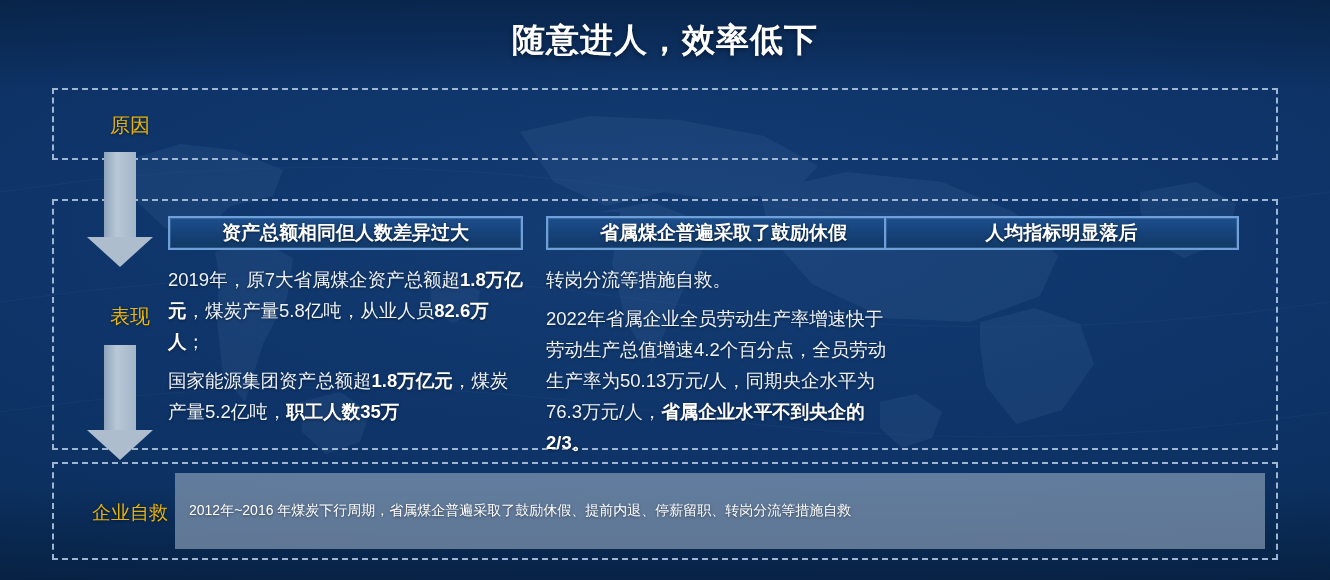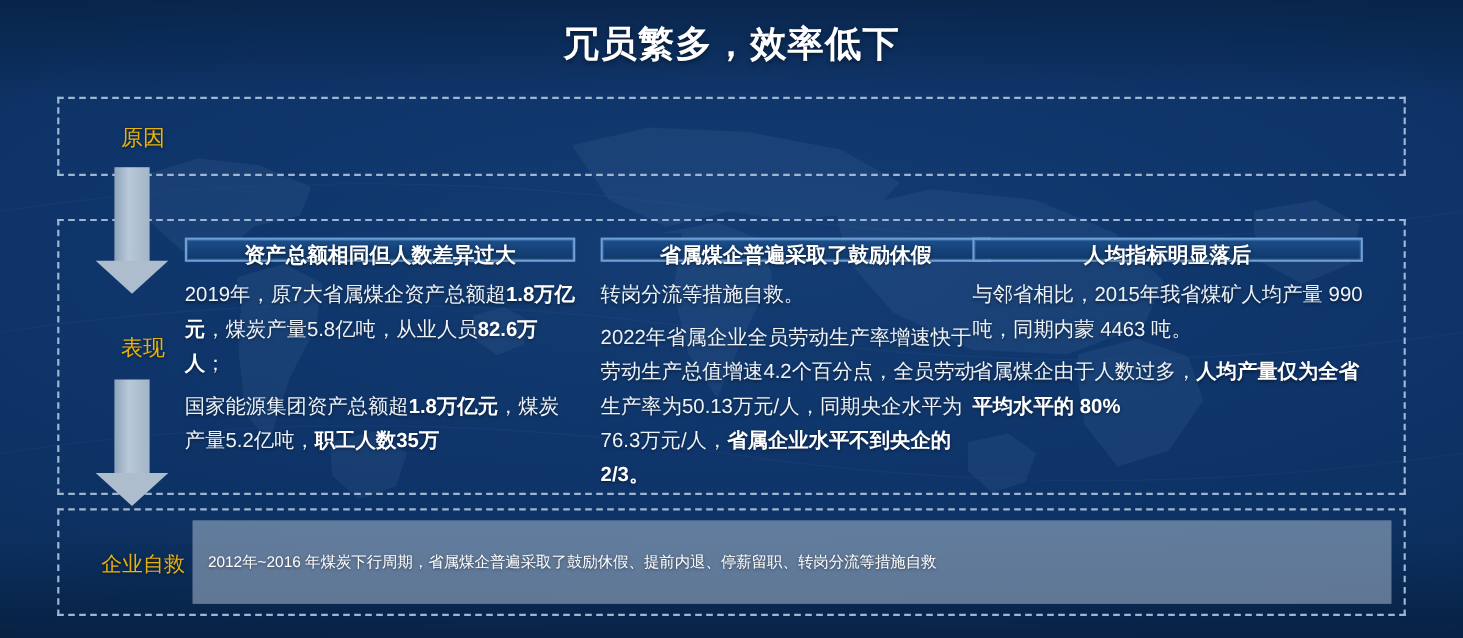--- a/index.html
+++ b/index.html
@@ -82,21 +82,21 @@
     text-shadow:0 1px 3px rgba(0,0,0,.5);
   }
   #reason-text div{white-space:nowrap;}
 
   
   .col{position:absolute;top:216px;width:355px;}
   #col-1{left:168px;}
   #col-2{left:546px;}
   #col-3{left:884px;}
   .col-head{
-    box-sizing:border-box;height:22px;line-height:30px;
+    box-sizing:border-box;height:34px;line-height:30px;
     border:2px solid #6f9fd8;
     background:linear-gradient(180deg,#1d4f8c 0%,#16427a 50%,#113966 100%);
     text-align:center;font-size:19px;font-weight:700;color:#ffffff;
     text-shadow:0 1px 3px rgba(0,0,0,.55);
     box-shadow:inset 0 0 0 1px rgba(120,170,225,.25);
   }
   .col-body{
     margin-top:14px;font-size:18.5px;line-height:31px;color:#eef3f9;
     text-shadow:0 1px 3px rgba(0,0,0,.5);
   }
@@ -137,21 +137,21 @@
     <path d="M0 120 Q 330 70 660 120 T 1330 120"></path>
     <path d="M0 230 Q 330 180 660 230 T 1330 230"></path>
     <path d="M0 340 Q 330 290 660 340 T 1330 340"></path>
   </g>
 </svg>
 
 <div id="vignette"></div>
 
 <div id="content">
 
-  <div id="title">冗员繁多，效率低下</div>
+  <div id="title">随意进人，效率低下</div>
 
   <div class="dashed-box" id="box-reason"></div>
   <div class="row-label" id="label-reason">原因</div>
 
   <div class="arrow" id="arrow-1">
     <div class="shaft"></div>
     <div class="head"></div>
   </div>
   <div class="arrow" id="arrow-2">
     <div class="shaft"></div>
@@ -172,24 +172,20 @@
   <div class="col" id="col-2">
     <div class="col-head">省属煤企普遍采取了鼓励休假</div>
     <div class="col-body">
       <p>转岗分流等措施自救。</p>
       <p>2022年省属企业全员劳动生产率增速快于劳动生产总值增速4.2个百分点，全员劳动生产率为50.13万元/人，同期央企水平为76.3万元/人，<b>省属企业水平不到央企的2/3。</b></p>
     </div>
   </div>
 
   <div class="col" id="col-3">
     <div class="col-head">人均指标明显落后</div>
-    <div class="col-body">
-      <p>与邻省相比，2015年我省煤矿人均产量 990吨，同期内蒙 4463 吨。</p>
-      <p>省属煤企由于人数过多，<b>人均产量仅为全省平均水平的 80%</b></p>
-    </div>
   </div>
 
   <div class="dashed-box" id="box-rescue"></div>
   <div class="row-label" id="label-rescue">企业自救</div>
   <div id="rescue-bar">
     <div id="rescue-text">2012年~2016 年煤炭下行周期，省属煤企普遍采取了鼓励休假、提前内退、停薪留职、转岗分流等措施自救</div>
   </div>
 
 </div>
 

